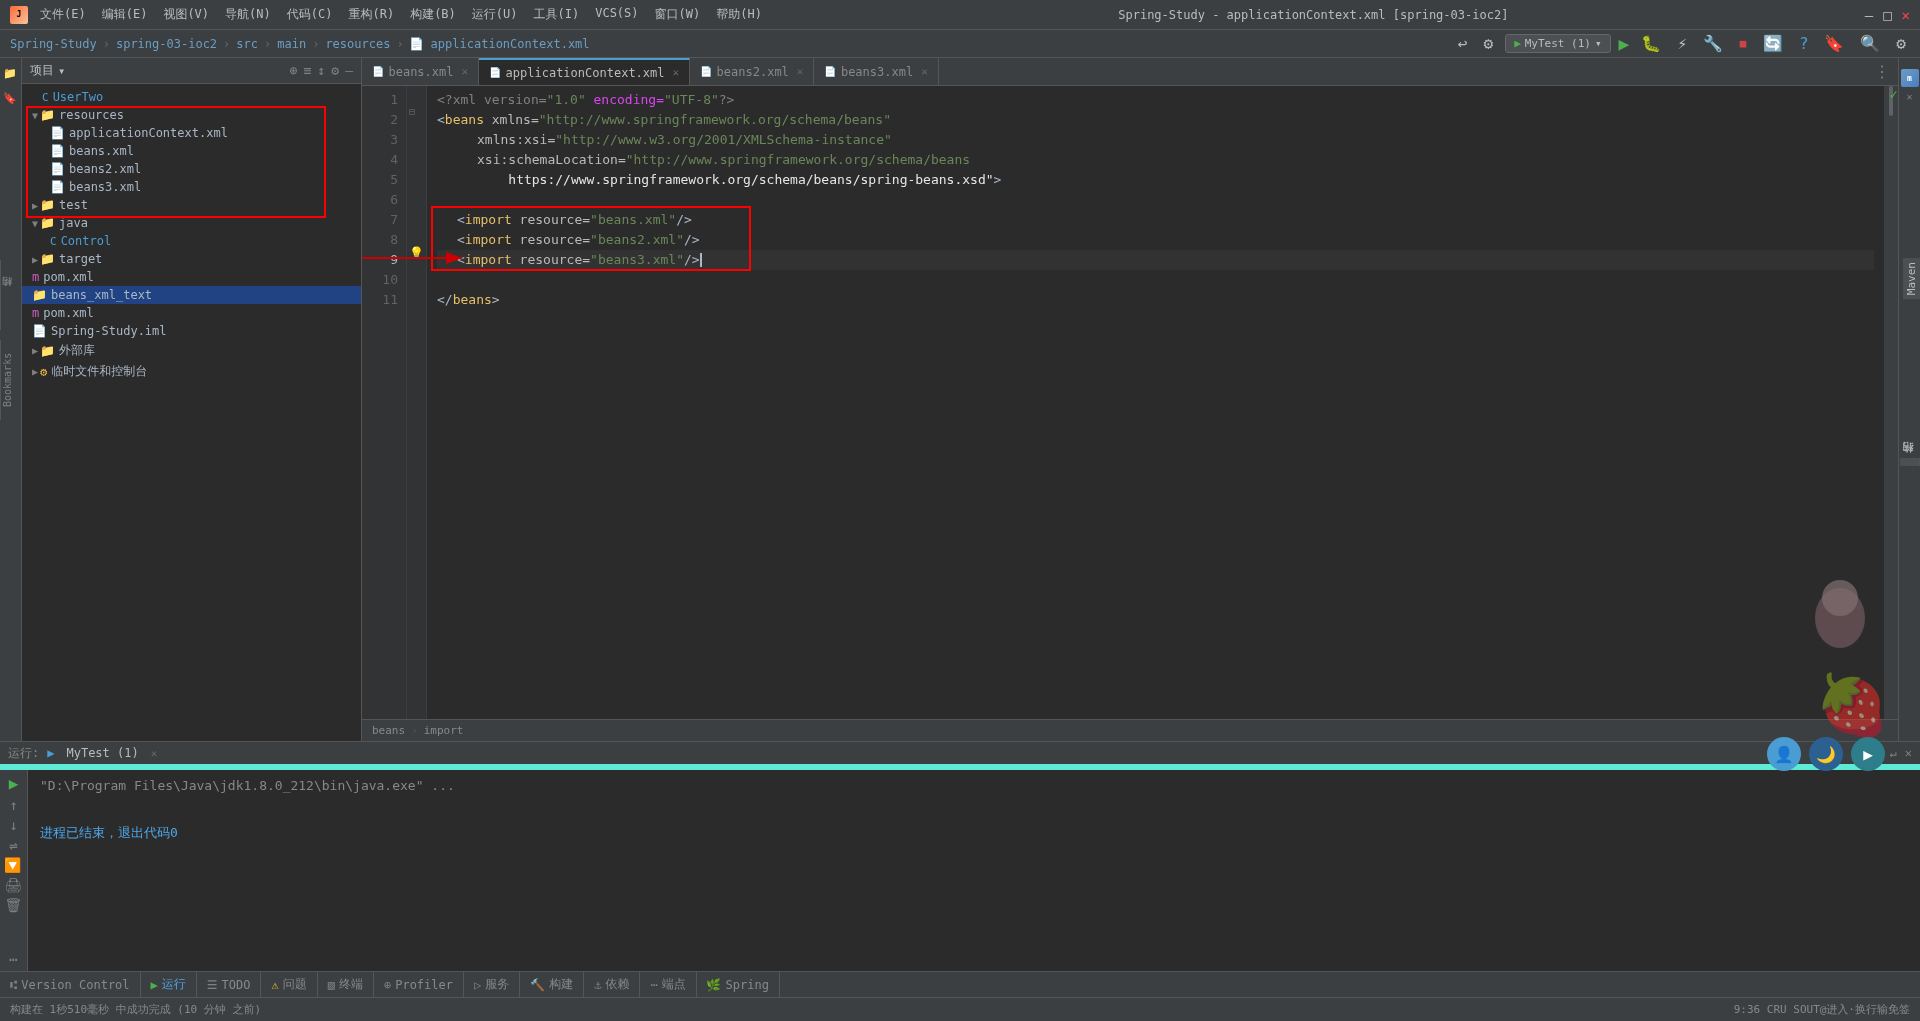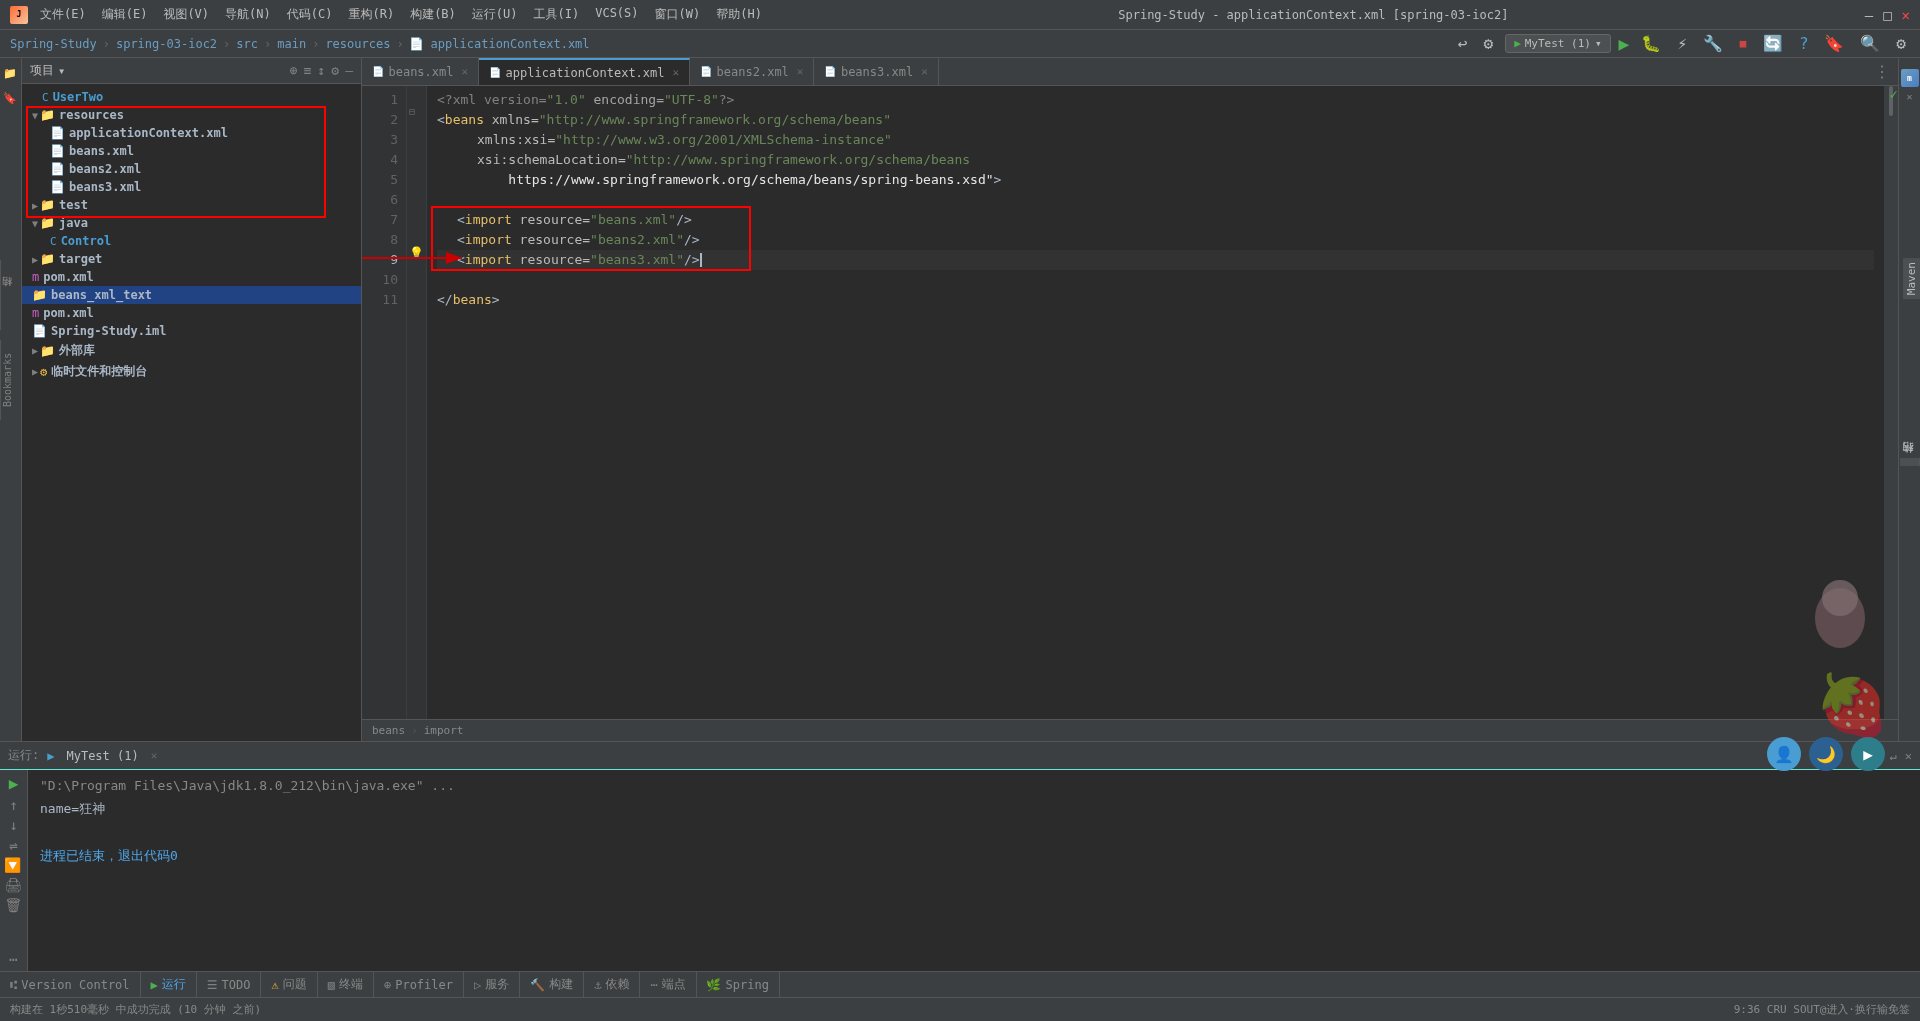--- a/index.html
+++ b/index.html
@@ -36,21 +36,21 @@
     #project-header-actions { display: flex; gap: 6px; }
     #project-header-actions span { color: #808080; cursor: pointer; font-size: 13px; }
     #project-tree { flex: 1; overflow: auto; padding: 4px 0; }
     .tree-item { display: flex; align-items: center; padding: 2px 4px; cursor: pointer; font-size: 12px; white-space: nowrap; }
     .tree-item.selected { background: #214283; }
     .tree-item .arrow { color: #808080; margin-right: 2px; font-size: 10px; }
     .folder-icon { color: #b5b50b; margin-right: 4px; }
     .xml-icon { color: #cc7832; margin-right: 4px; }
     .m-icon { color: #c55fbf; margin-right: 4px; }
     .iml-icon { color: #808080; margin-right: 4px; }
-    .tree-item-label { color: #a9b7c6; font-weight: bold; }
+    .tree-item-label { color: #a9b7c6; }
     .tree-item-label.highlight { color: #4a9dd2; }
 
     
     #editor-area { flex: 1; display: flex; flex-direction: column; background: #2b2b2b; position: relative; overflow: hidden; }
 
     
     #tabs { display: flex; align-items: center; background: #3c3f41; border-bottom: 1px solid #555; height: 28px; overflow: hidden; }
     .tab { display: flex; align-items: center; padding: 0 10px; height: 28px; cursor: pointer; border-right: 1px solid #555; font-size: 12px; color: #888; gap: 4px; min-width: 100px; }
     .tab.active { background: #2b2b2b; color: #bbb; border-top: 2px solid #4a9dd2; }
     .tab-close { color: #666; font-size: 11px; cursor: pointer; margin-left: 4px; }
@@ -73,21 +73,21 @@
     
     #editor-breadcrumb { height: 22px; background: #3c3f41; border-top: 1px solid #555; display: flex; align-items: center; padding: 0 10px; font-size: 11px; color: #888; gap: 6px; }
     #editor-breadcrumb span.sep { color: #555; }
 
     
     #right-sidebar { width: 25px; background: #3c3f41; border-left: 1px solid #555; display: flex; flex-direction: column; align-items: center; padding-top: 5px; gap: 4px; position: relative; }
     .maven-tab { position: absolute; right: 0; top: 120px; background: #4c5052; color: #bbb; font-size: 11px; padding: 4px 2px; cursor: pointer; writing-mode: vertical-rl; transform: rotate(180deg); }
 
     
     #bottom-panel { height: 230px; background: #2b2b2b; border-top: 1px solid #555; display: flex; flex-direction: column; }
-    #run-header { background: #3c3f41; height: 28px; display: flex; align-items: center; padding: 0 8px; gap: 8px; border-bottom: 1px solid #5eead4; font-size: 12px; color: #bbb; }
+    #run-header { background: #3c3f41; height: 28px; display: flex; align-items: center; padding: 0 8px; gap: 8px; border-bottom: 6px solid #5eead4; font-size: 12px; color: #bbb; }
     #run-content { flex: 1; padding: 6px 12px; font-size: 13px; line-height: 1.6; color: #a9b7c6; overflow: auto; }
     .run-line-gray { color: #888; }
     .run-line-normal { color: #a9b7c6; }
     .run-line-blue { color: #4ea6ea; }
     #run-left-icons { display: flex; flex-direction: column; gap: 4px; padding: 4px; background: #3c3f41; border-right: 1px solid #555; }
     #run-left-icons span { color: #808080; cursor: pointer; font-size: 14px; }
 
     
     #status-bar { height: 24px; background: #3c3f41; display: flex; align-items: center; padding: 0 10px; font-size: 11px; color: #888; border-top: 1px solid #555; justify-content: space-between; }
     #bottom-tabs { height: 26px; background: #3c3f41; display: flex; align-items: center; border-top: 1px solid #555; overflow: hidden; }
@@ -354,21 +354,21 @@
           <div style="position:absolute; top:20px; left:2px; color:#606366; font-size:10px; cursor:pointer;">⊟</div>
 
           <div style="position:absolute; top:160px; left:2px; color:#f0c040; font-size:12px;">💡</div>
         </div>
 
         <div id="code-area" style="flex:1; padding:4px 10px; font-size:13px; line-height:20px; overflow:auto; position:relative; font-family:Consolas,monospace;">
 
           <div style="position:absolute; border:2px solid #ff0000; top:120px; left:4px; width:320px; height:65px; pointer-events:none; z-index:5;"></div>
 
           <div class="code-line">
-            <span style="color:#808080;">&lt;?xml version=</span><span style="color:#6a8759;">"1.0"</span><span style="color:#a3a3a3;"> encoding=</span><span style="color:#6a8759;">"UTF-8"</span><span style="color:#808080;">?&gt;</span>
+            <span style="color:#808080;">&lt;?xml version=</span><span style="color:#6a8759;">"1.0"</span><span style="color:#d946ef;"> encoding=</span><span style="color:#6a8759;">"UTF-8"</span><span style="color:#808080;">?&gt;</span>
           </div>
 
           <div class="code-line">
             <span style="color:#a9b7c6;">&lt;</span><span style="color:#e8bf6a;">beans</span><span style="color:#bababa;"> xmlns=</span><span style="color:#6a8759;">"http://www.springframework.org/schema/beans"</span>
           </div>
 
           <div class="code-line" style="padding-left:40px;">
             <span style="color:#bababa;">xmlns:xsi=</span><span style="color:#6a8759;">"http://www.w3.org/2001/XMLSchema-instance"</span>
           </div>
 
@@ -453,21 +453,20 @@
         <span style="color:#808080; cursor:pointer;">🔽</span>
         <span style="color:#808080; cursor:pointer;">🖨</span>
         <span style="color:#808080; cursor:pointer;">🗑</span>
         <div style="margin-top:auto; display:flex; flex-direction:column; gap:4px;">
           <span style="color:#808080; cursor:pointer;">⋯</span>
         </div>
       </div>
 
       <div id="run-content" style="flex:1; padding:4px 12px; font-size:13px; line-height:1.8; color:#a9b7c6; overflow:auto; font-family:Consolas,monospace;">
         <div class="run-line-gray">"D:\Program Files\Java\jdk1.8.0_212\bin\java.exe" ...</div>
-        <div class="run-line-normal">name=狂神</div>
         <div>&nbsp;</div>
         <div class="run-line-blue">进程已结束，退出代码0</div>
       </div>
     </div>
   </div>
 
   <div id="bottom-tabs" style="height:26px; background:#3c3f41; display:flex; align-items:center; border-top:1px solid #555; overflow:hidden;">
     <div class="bottom-tab">
       <span style="color:#808080;">⑆</span>
       <span>Version Control</span>

